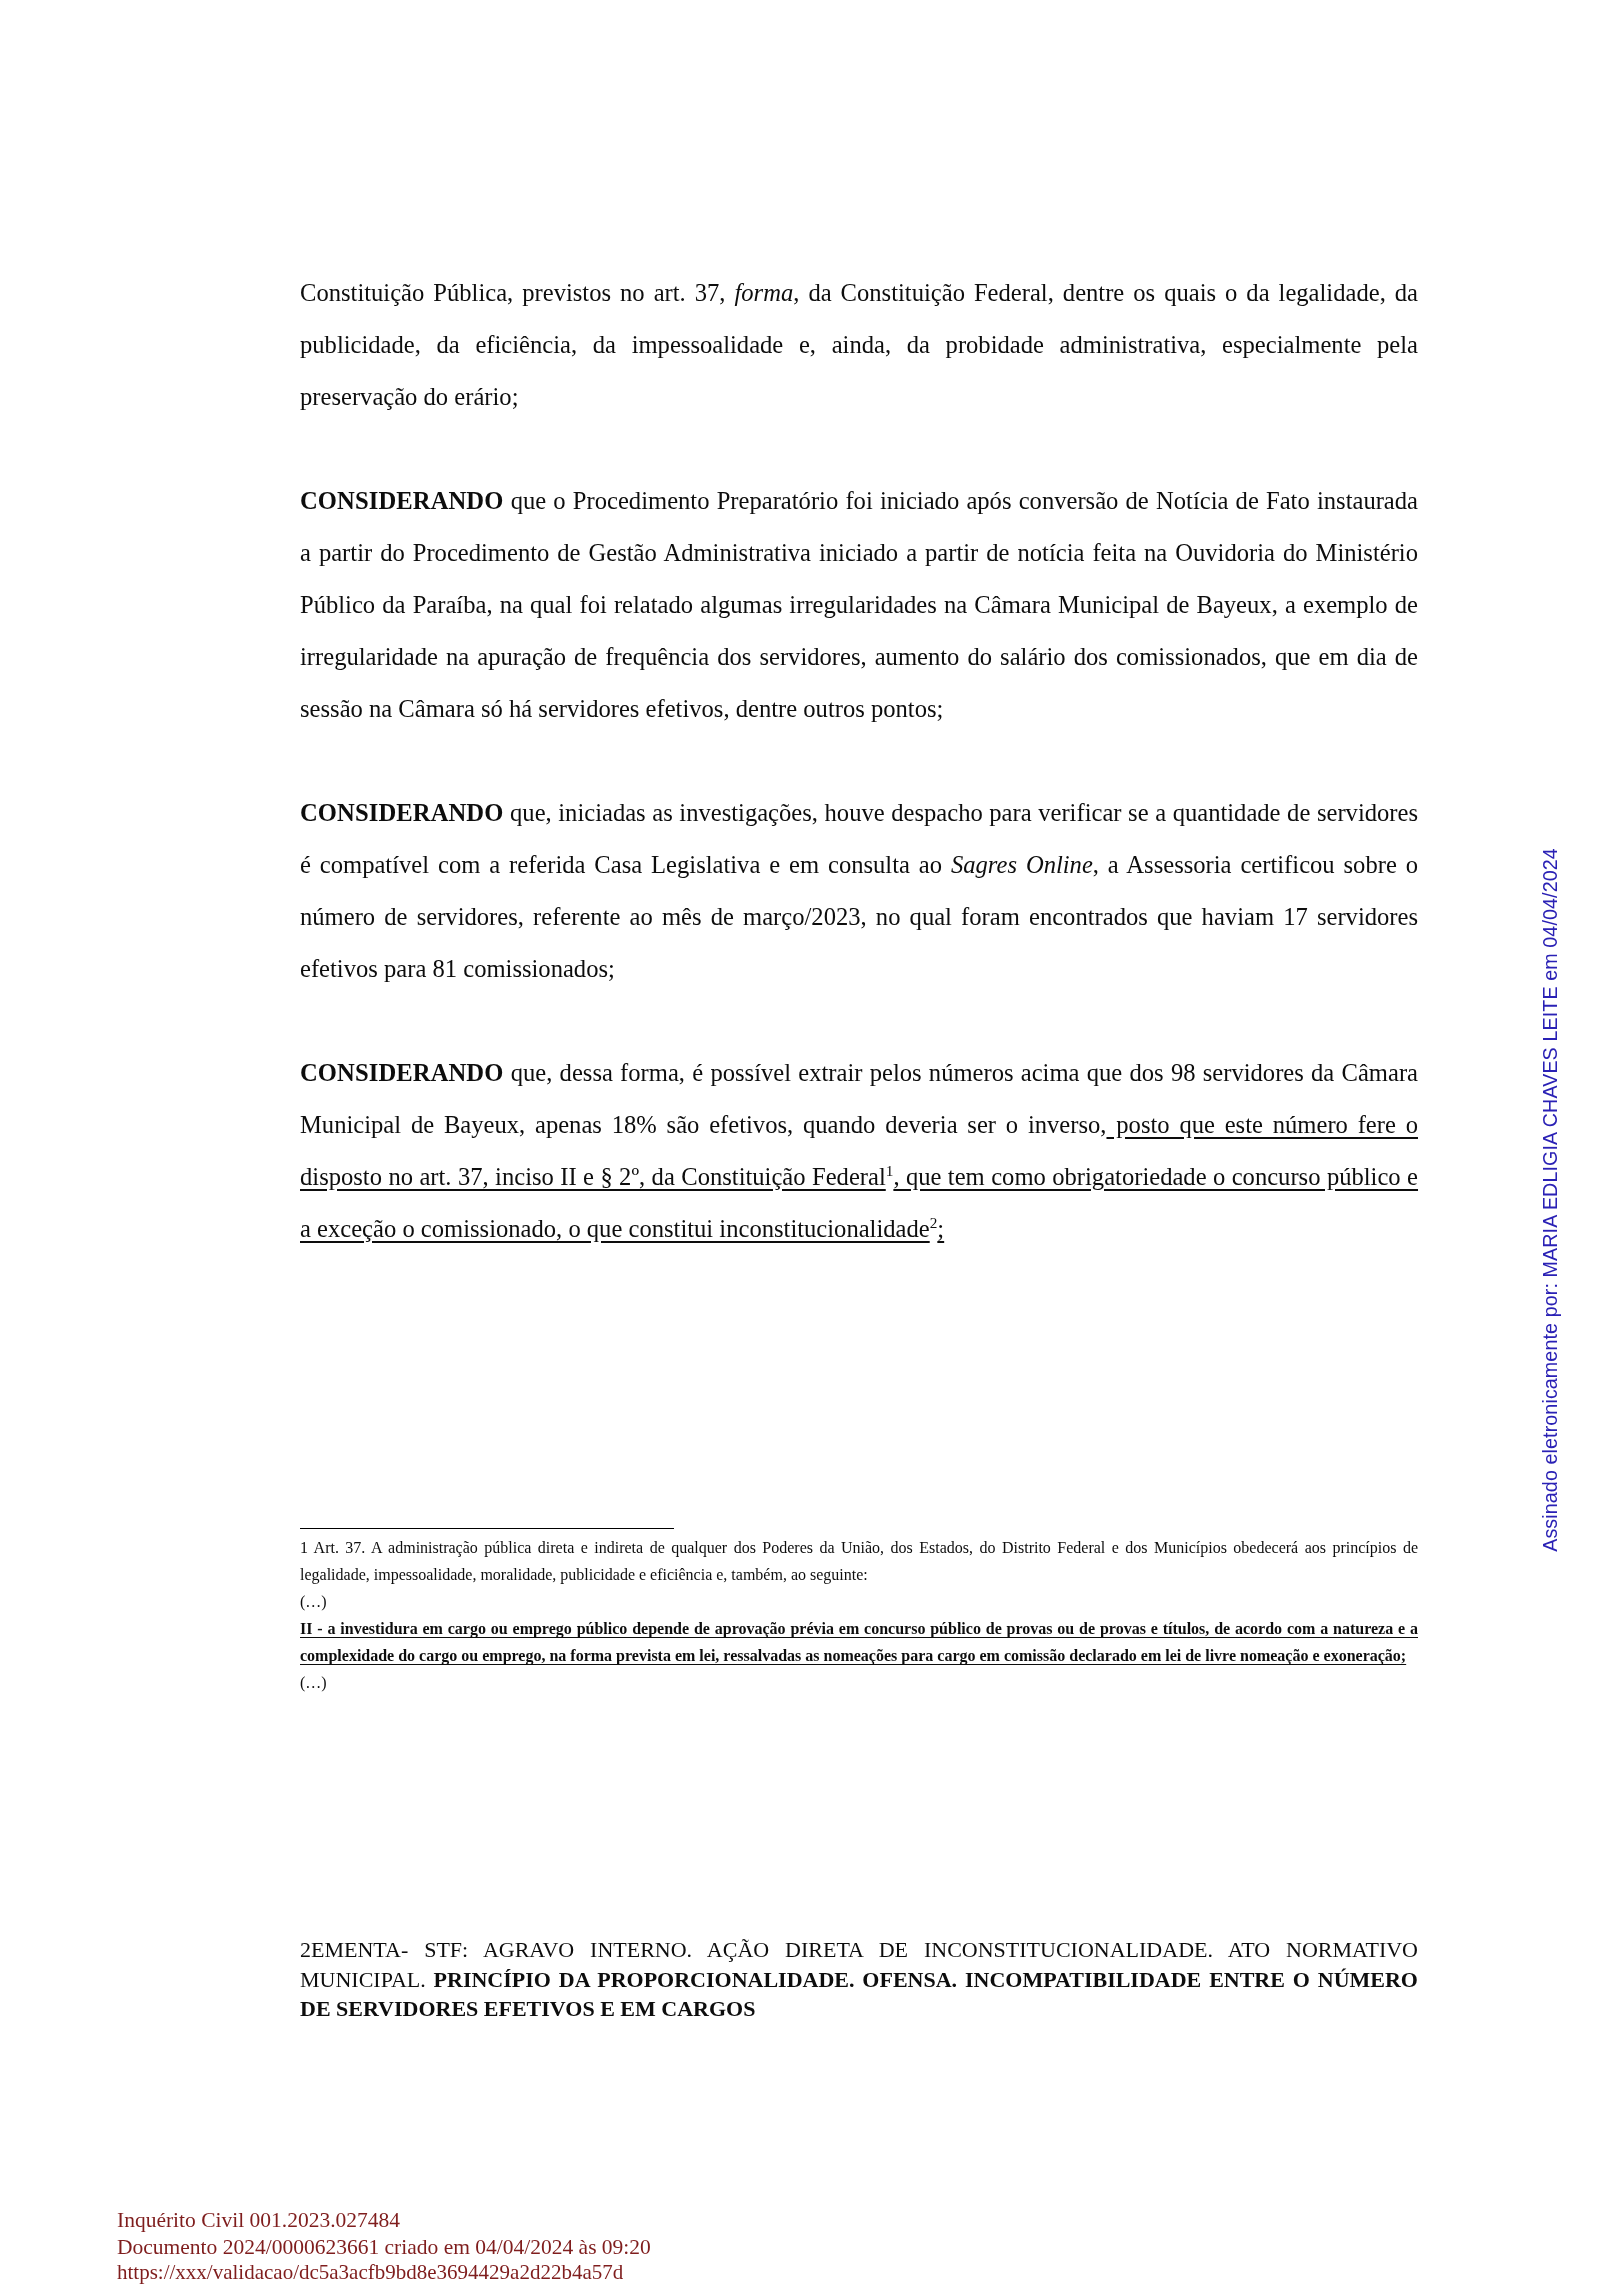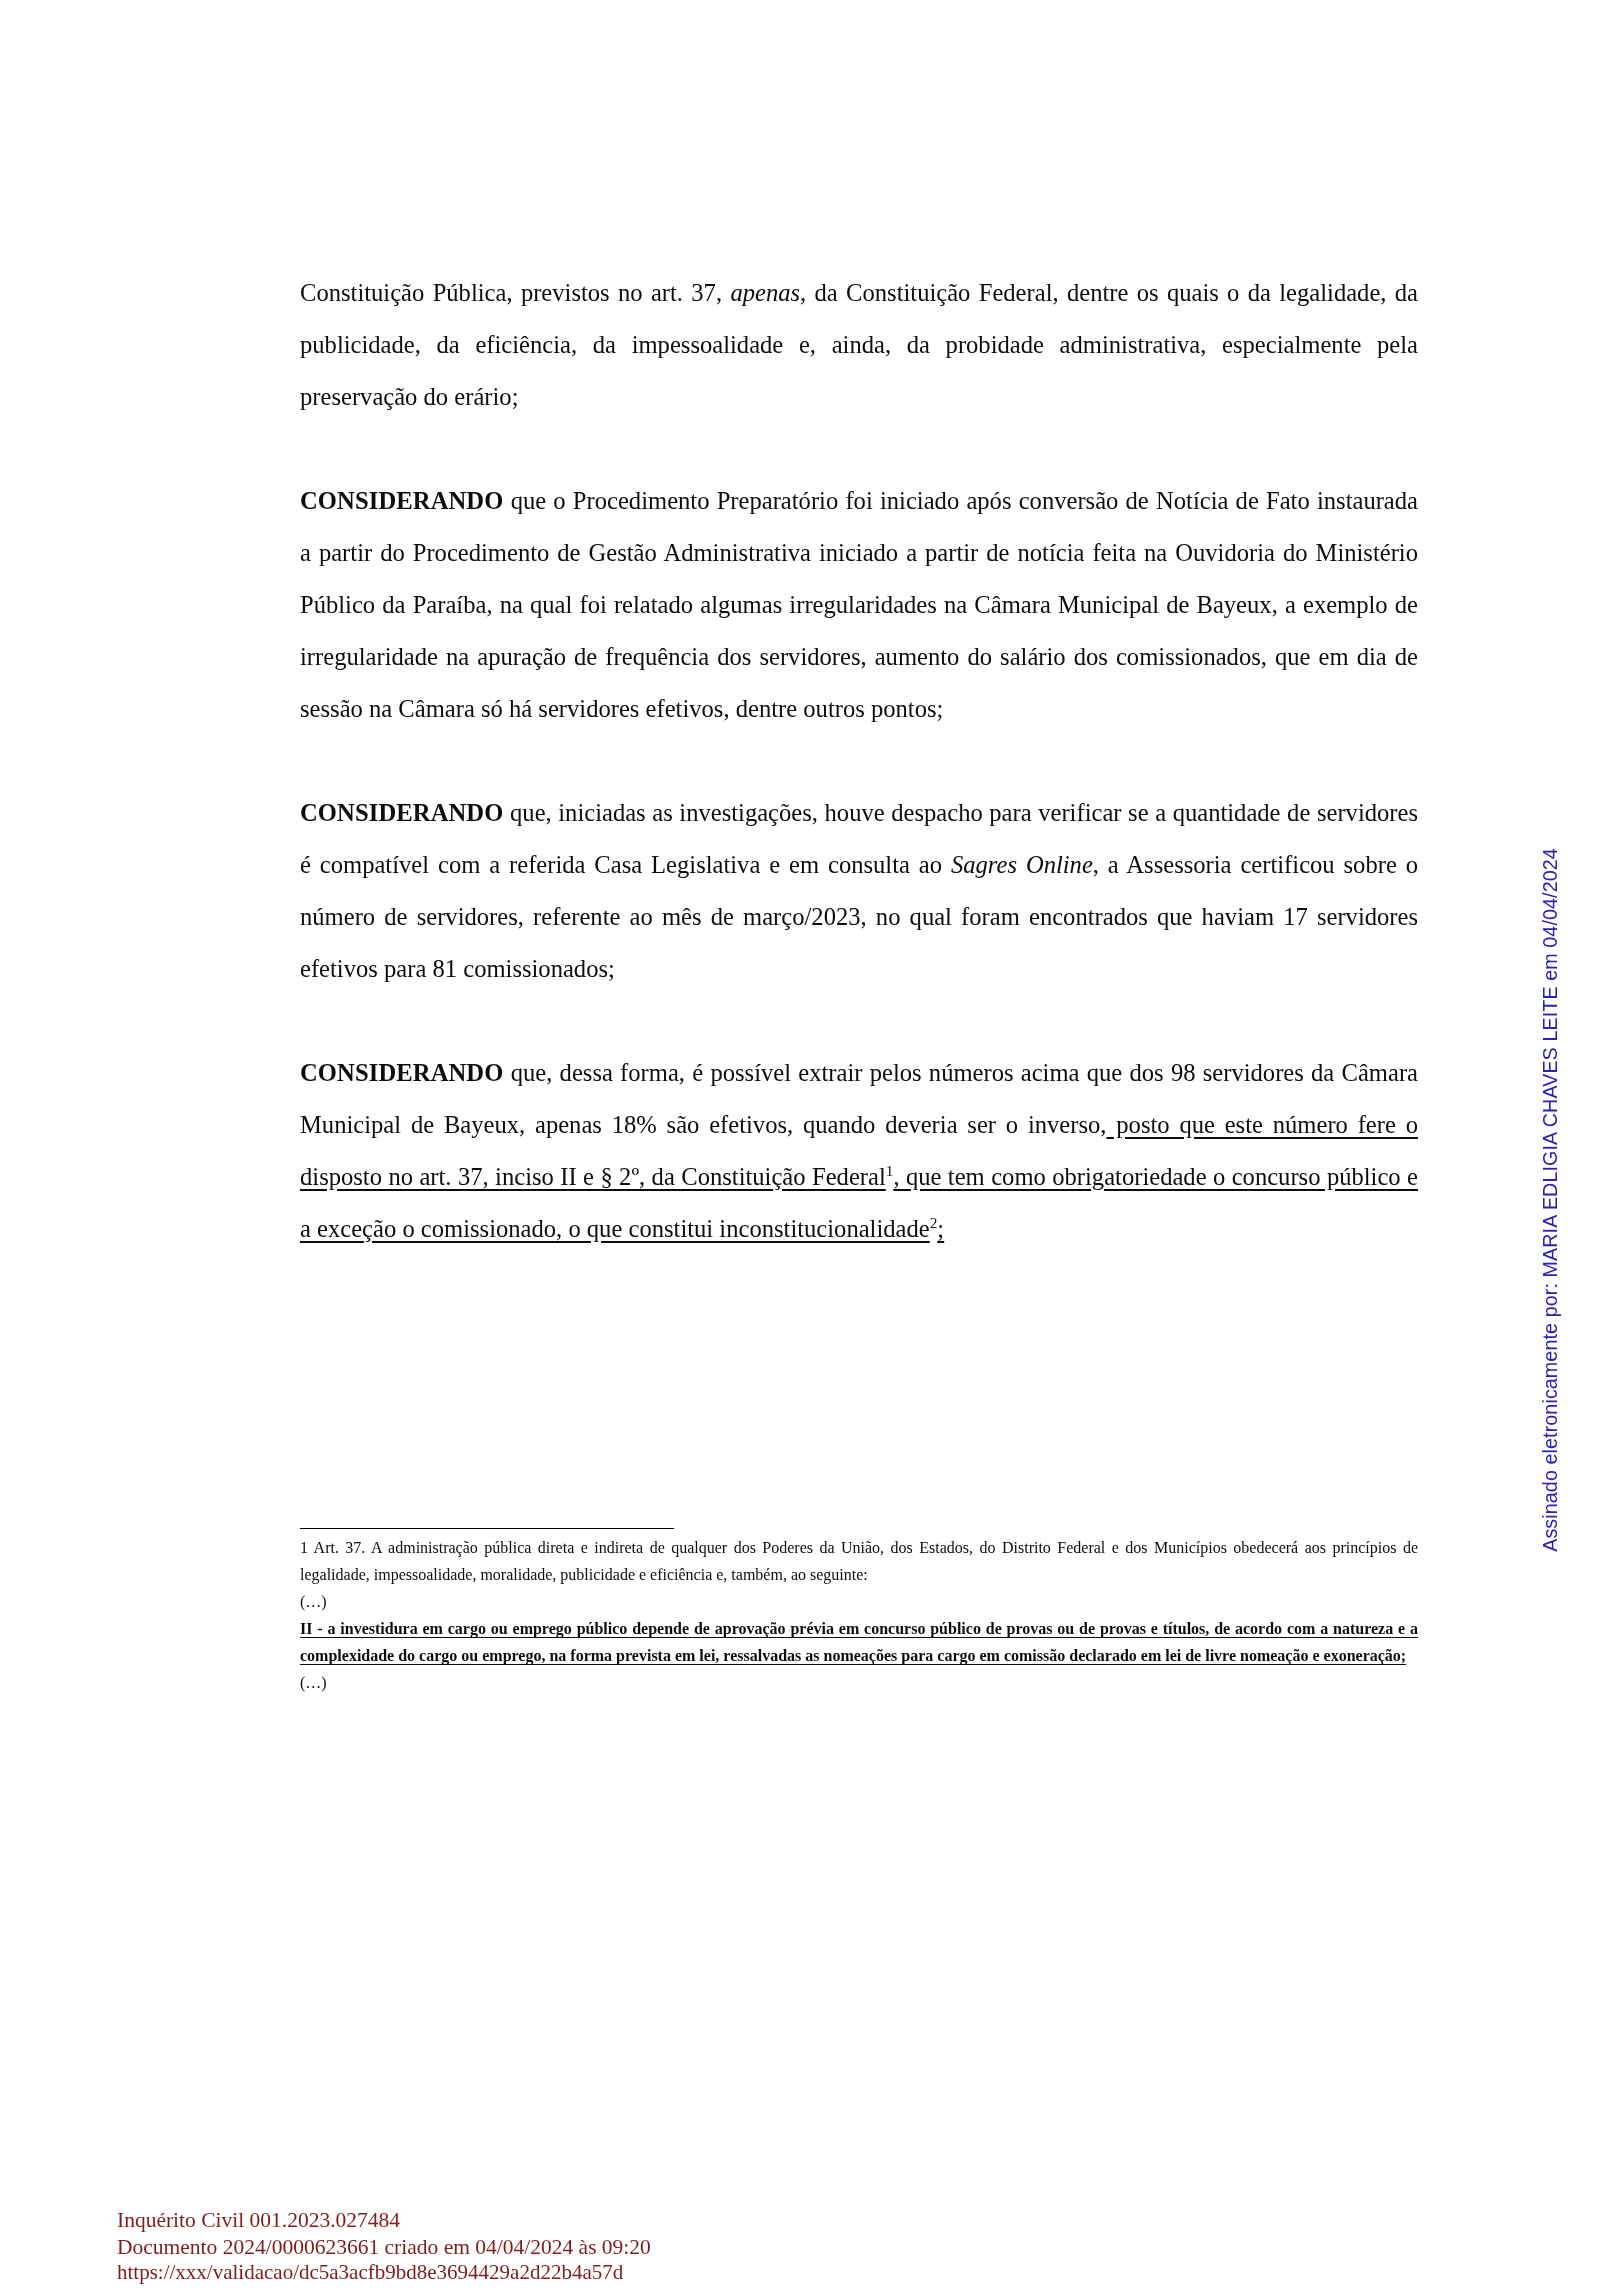--- a/index.html
+++ b/index.html
@@ -157,21 +157,21 @@
   }
 </style>
 </head>
 <body>
 
 <div class="page">
 
   <div class="body-column">
 
     <p class="para">
-      <span>Constituição Pública, previstos no art. 37, </span><i class="italic">apenas</i><span>, da Constituição Federal, dentre os quais o da legalidade, da publicidade, da eficiência, da impessoalidade e, ainda, da probidade administrativa, especialmente pela preservação do erário;</span>
+      <span>Constituição Pública, previstos no art. 37, </span><i class="italic">forma</i><span>, da Constituição Federal, dentre os quais o da legalidade, da publicidade, da eficiência, da impessoalidade e, ainda, da probidade administrativa, especialmente pela preservação do erário;</span>
     </p>
 
     <p class="para">
       <b class="considerando">CONSIDERANDO</b><span> que o Procedimento Preparatório foi iniciado após conversão de Notícia de Fato instaurada a partir do Procedimento de Gestão Administrativa iniciado a partir de notícia feita na Ouvidoria do Ministério Público da Paraíba, na qual foi relatado algumas irregularidades na Câmara Municipal de Bayeux, a exemplo de irregularidade na apuração de frequência dos servidores, aumento do salário dos comissionados, que em dia de sessão na Câmara só há servidores efetivos, dentre outros pontos;</span>
     </p>
 
     <p class="para">
       <b class="considerando">CONSIDERANDO</b><span> que, iniciadas as investigações, houve despacho para verificar se a quantidade de servidores é compatível com a referida Casa Legislativa e em consulta ao </span><i class="italic">Sagres Online</i><span>, a Assessoria certificou sobre o número de servidores, referente ao mês de março/2023, no qual foram encontrados que haviam 17 servidores efetivos para 81 comissionados;</span>
     </p>
 
@@ -182,20 +182,23 @@
   </div>
 
   <div class="footnote-block">
     <div class="footnote-rule"></div>
     <p>1  Art. 37. A administração pública direta e indireta de qualquer dos Poderes da União, dos Estados, do Distrito Federal e dos Municípios obedecerá aos princípios de legalidade, impessoalidade, moralidade, publicidade e eficiência e, também, ao seguinte:</p>
     <p>(…)</p>
     <p class="bold-under">II - a investidura em cargo ou emprego público depende de aprovação prévia em concurso público de provas ou de provas e títulos, de acordo com a natureza e a complexidade do cargo ou emprego, na forma prevista em lei, ressalvadas as nomeações para cargo em comissão declarado em lei de livre nomeação e exoneração; </p>
     <p>(…)</p>
   </div>
 
+  <div class="ementa-block">
+    <p><span>2EMENTA- STF: AGRAVO INTERNO. AÇÃO DIRETA DE INCONSTITUCIONALIDADE. ATO NORMATIVO MUNICIPAL. </span><b>PRINCÍPIO DA PROPORCIONALIDADE. OFENSA. INCOMPATIBILIDADE ENTRE O NÚMERO DE SERVIDORES EFETIVOS E EM CARGOS</b></p>
+  </div>
 
   <div class="signature">
     <span>Assinado eletronicamente por: MARIA EDLIGIA CHAVES LEITE em 04/04/2024</span>
   </div>
 
   <div class="footer">
     <div class="line1">Inquérito Civil 001.2023.027484</div>
     <div class="line2">Documento 2024/0000623661 criado em 04/04/2024 às 09:20</div>
     <div class="line3">https://xxx/validacao/dc5a3acfb9bd8e3694429a2d22b4a57d</div>
   </div>

